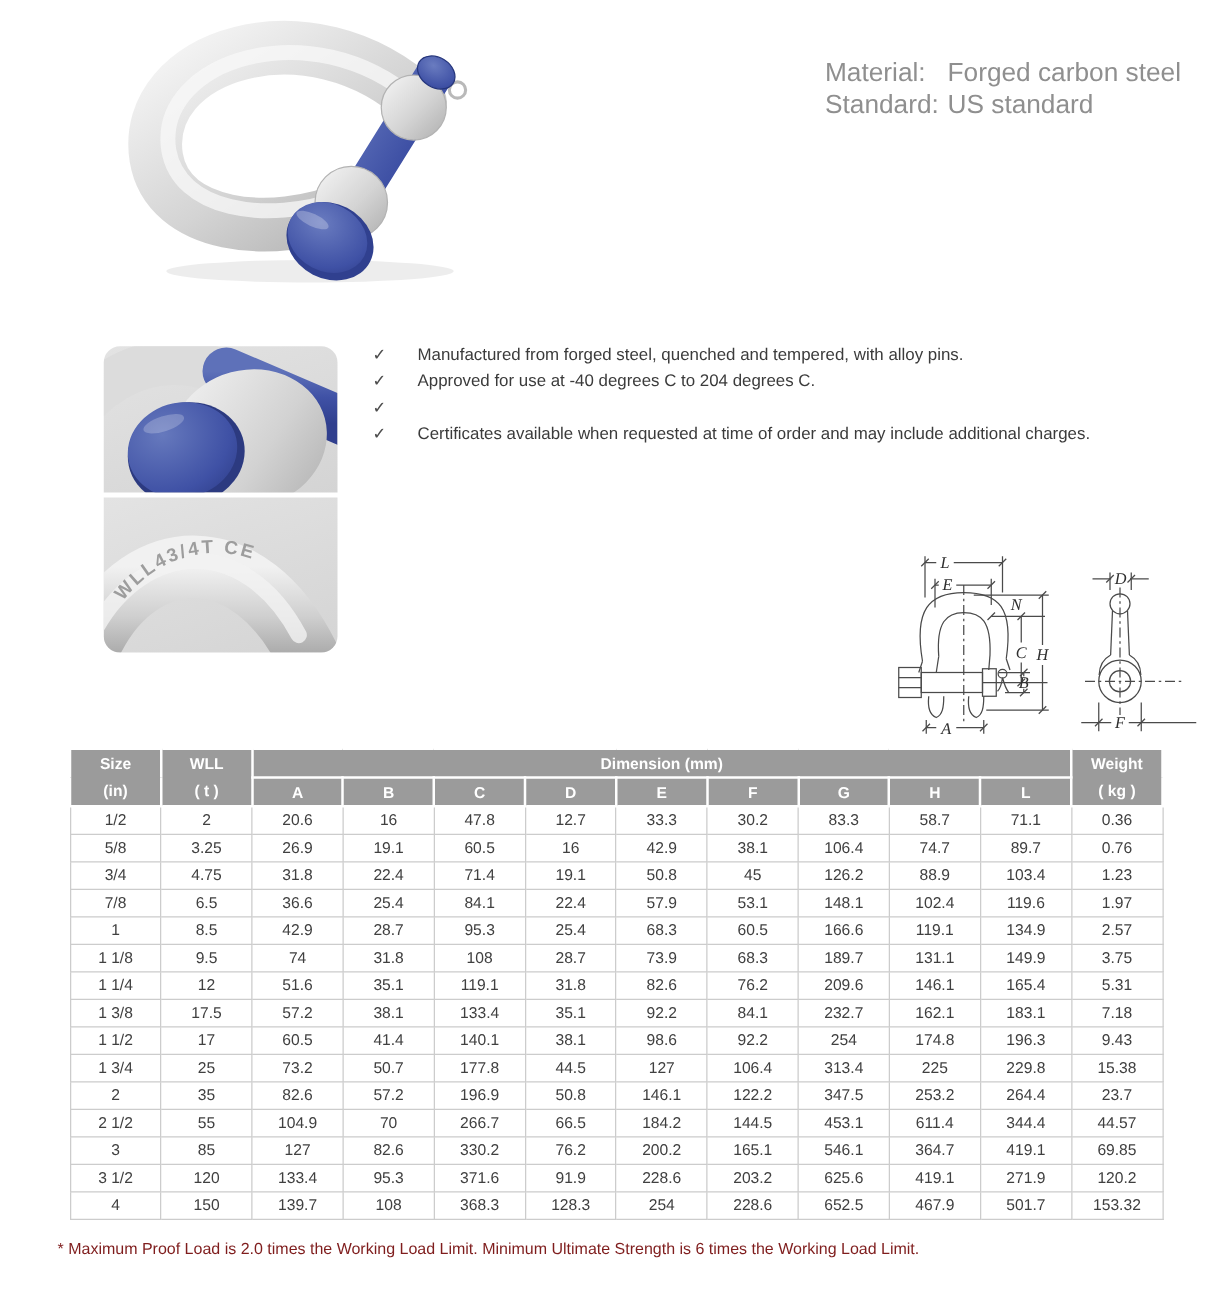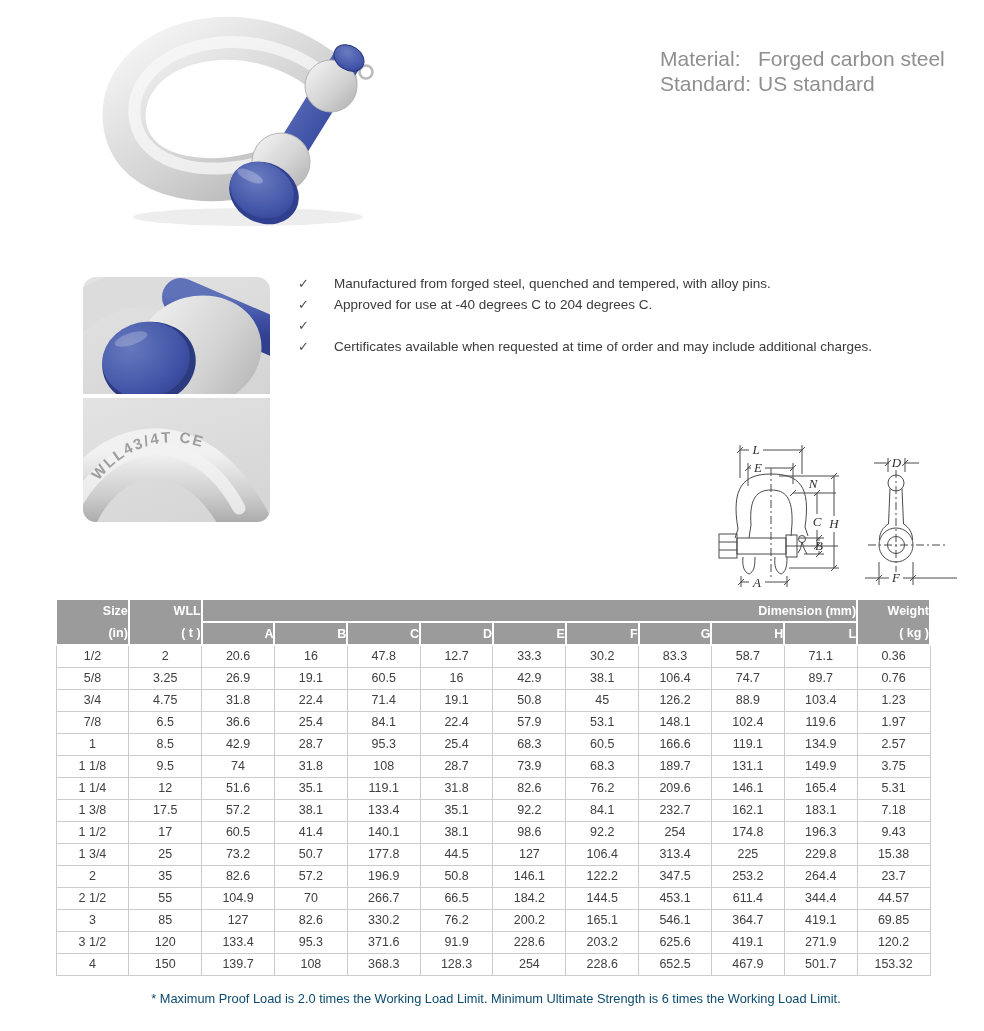--- a/index.html
+++ b/index.html
@@ -38,27 +38,27 @@
   
   .drawing{position:absolute;left:705px;top:426px;width:260px;height:168px;}
   .drawing text{font-family:"Liberation Serif",serif;font-size:13px;
     fill:#2f2f2f;font-style:italic;}
 
   
   .spec-wrap{position:absolute;left:55px;top:598px;width:876px;}
   table.spec{width:100%;border-collapse:collapse;table-layout:fixed;
     font-size:12.5px;color:var(--text-dark);text-align:center;}
   table.spec th{background:var(--header-gray);color:#fff;font-weight:bold;
-    border:2px solid #fff;height:22px;line-height:20px;padding:0;text-align:right;}
+    border:2px solid #fff;height:22px;line-height:20px;padding:0;}
   table.spec th .h2line{height:22px;line-height:22px;}
   table.spec td{border:1px solid var(--border-gray);height:21px;
     line-height:21px;padding:0;background:#fff;}
 
   .footnote{position:absolute;left:46px;top:991px;width:900px;font-size:12.8px;
-    color:#0c4a6e;text-align:center;}
+    color:#7f1d1d;}
 </style>
 </head>
 <body>
 
 <div class="page">
 
   <div class="hero">
     <svg width="302" height="212" viewBox="0 0 302 212">
       <defs>
         <linearGradient id="silver1" x1="0" y1="0" x2="1" y2="1">

